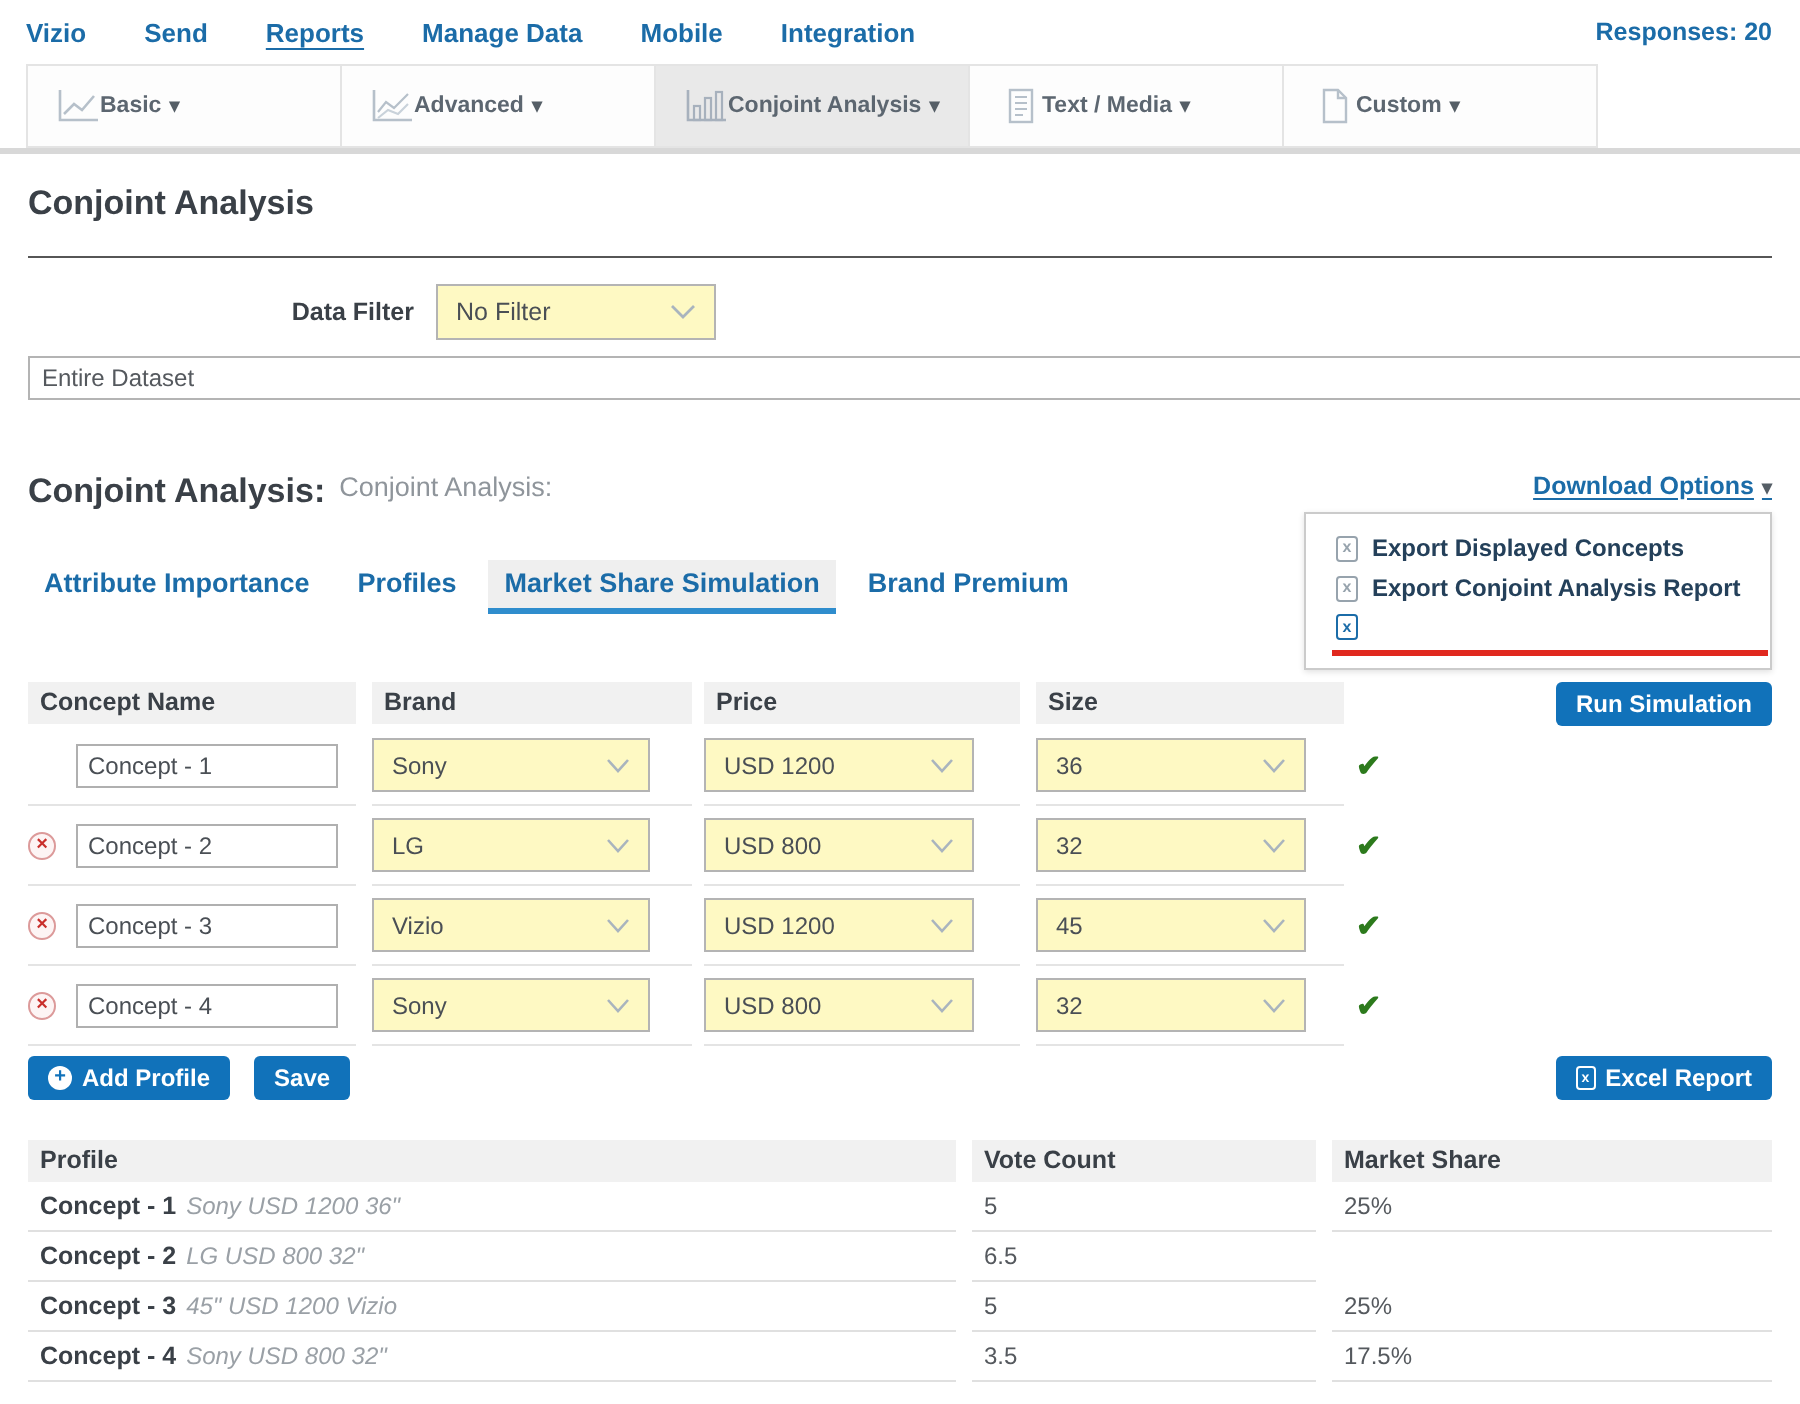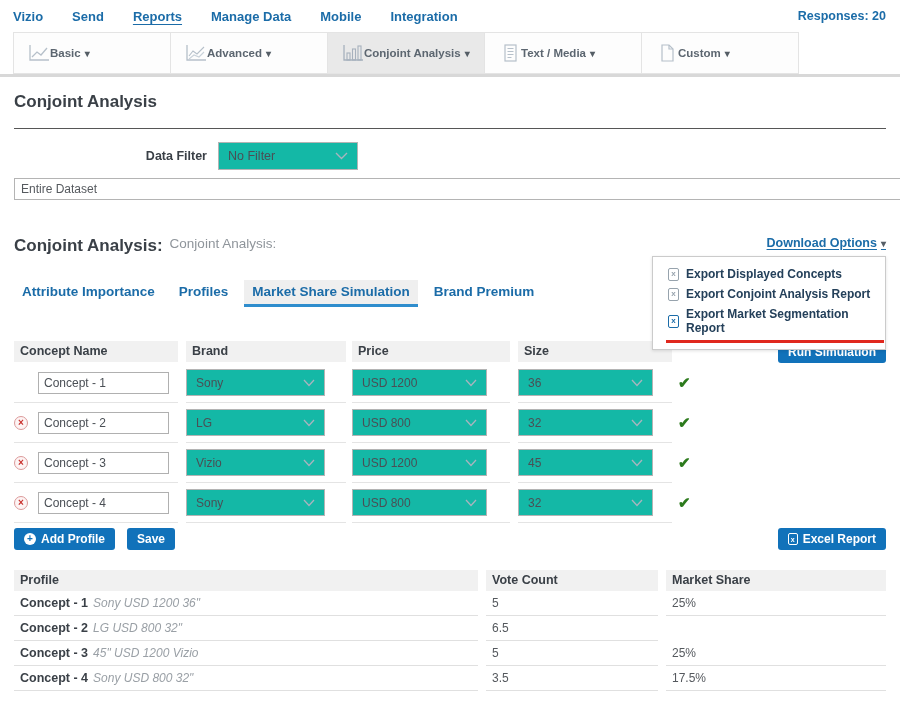--- a/index.html
+++ b/index.html
@@ -26,21 +26,21 @@
   .caret:after { content:"\25BE"; font-size:10px; color:#555e66; margin-left:4px; }
 
   
   .content { padding:0 14px; }
   .page-title { margin-top:15px; font-size:17px; font-weight:700; color:#3a4047; }
   .title-rule { margin-top:16px; border:none; border-top:1px solid #565656; }
 
   .filter-row { display:flex; align-items:center; margin-top:13px; height:28px; }
   .filter-label { width:204px; text-align:right; padding-right:11px; font-size:12.5px; font-weight:700; color:#3a4047; }
   .select-box { display:flex; align-items:center; justify-content:space-between; border:1px solid #b4b4b4;
-                background:#14b8a6; height:28px; padding:0 9px; font-size:12.5px; color:#4a4f55; cursor:pointer;gap:34px; }
+                background:#fef9c3; height:28px; padding:0 9px; font-size:12.5px; color:#4a4f55; cursor:pointer;gap:34px; }
   .filter-select { width:140px; }
   .chev svg { display:block; }
 
   .dataset-input { display:block; margin-top:8px; width:897px; height:22px; border:1px solid #b4b4b4;
                    padding:0 6px; font-size:12px; color:#55595e; font-family:"Liberation Sans", sans-serif; }
 
   .section-head { display:flex; align-items:flex-start; margin-top:36px; }
   .section-title { font-size:17px; font-weight:700; color:#3a4047; }
   .section-subtitle { font-size:13.5px; font-weight:400; color:#8f959b; margin-left:7px; }
   .download-link { margin-left:auto; font-size:12.5px; font-weight:700; color:#1b6ca8;
@@ -488,18 +488,17 @@
     <div class="dl-item">
       <span class="file-icon"></span>
       <span>Export Displayed Concepts</span>
     </div>
     <div class="dl-item">
       <span class="file-icon"></span>
       <span>Export Conjoint Analysis Report</span>
     </div>
     <div class="dl-item">
       <span class="file-icon blue"></span>
-      <span>Export Market Segmentation Report</span>
     </div>
     <div class="menu-underline"></div>
   </div>
 
 </div>
 
 </body></html>

